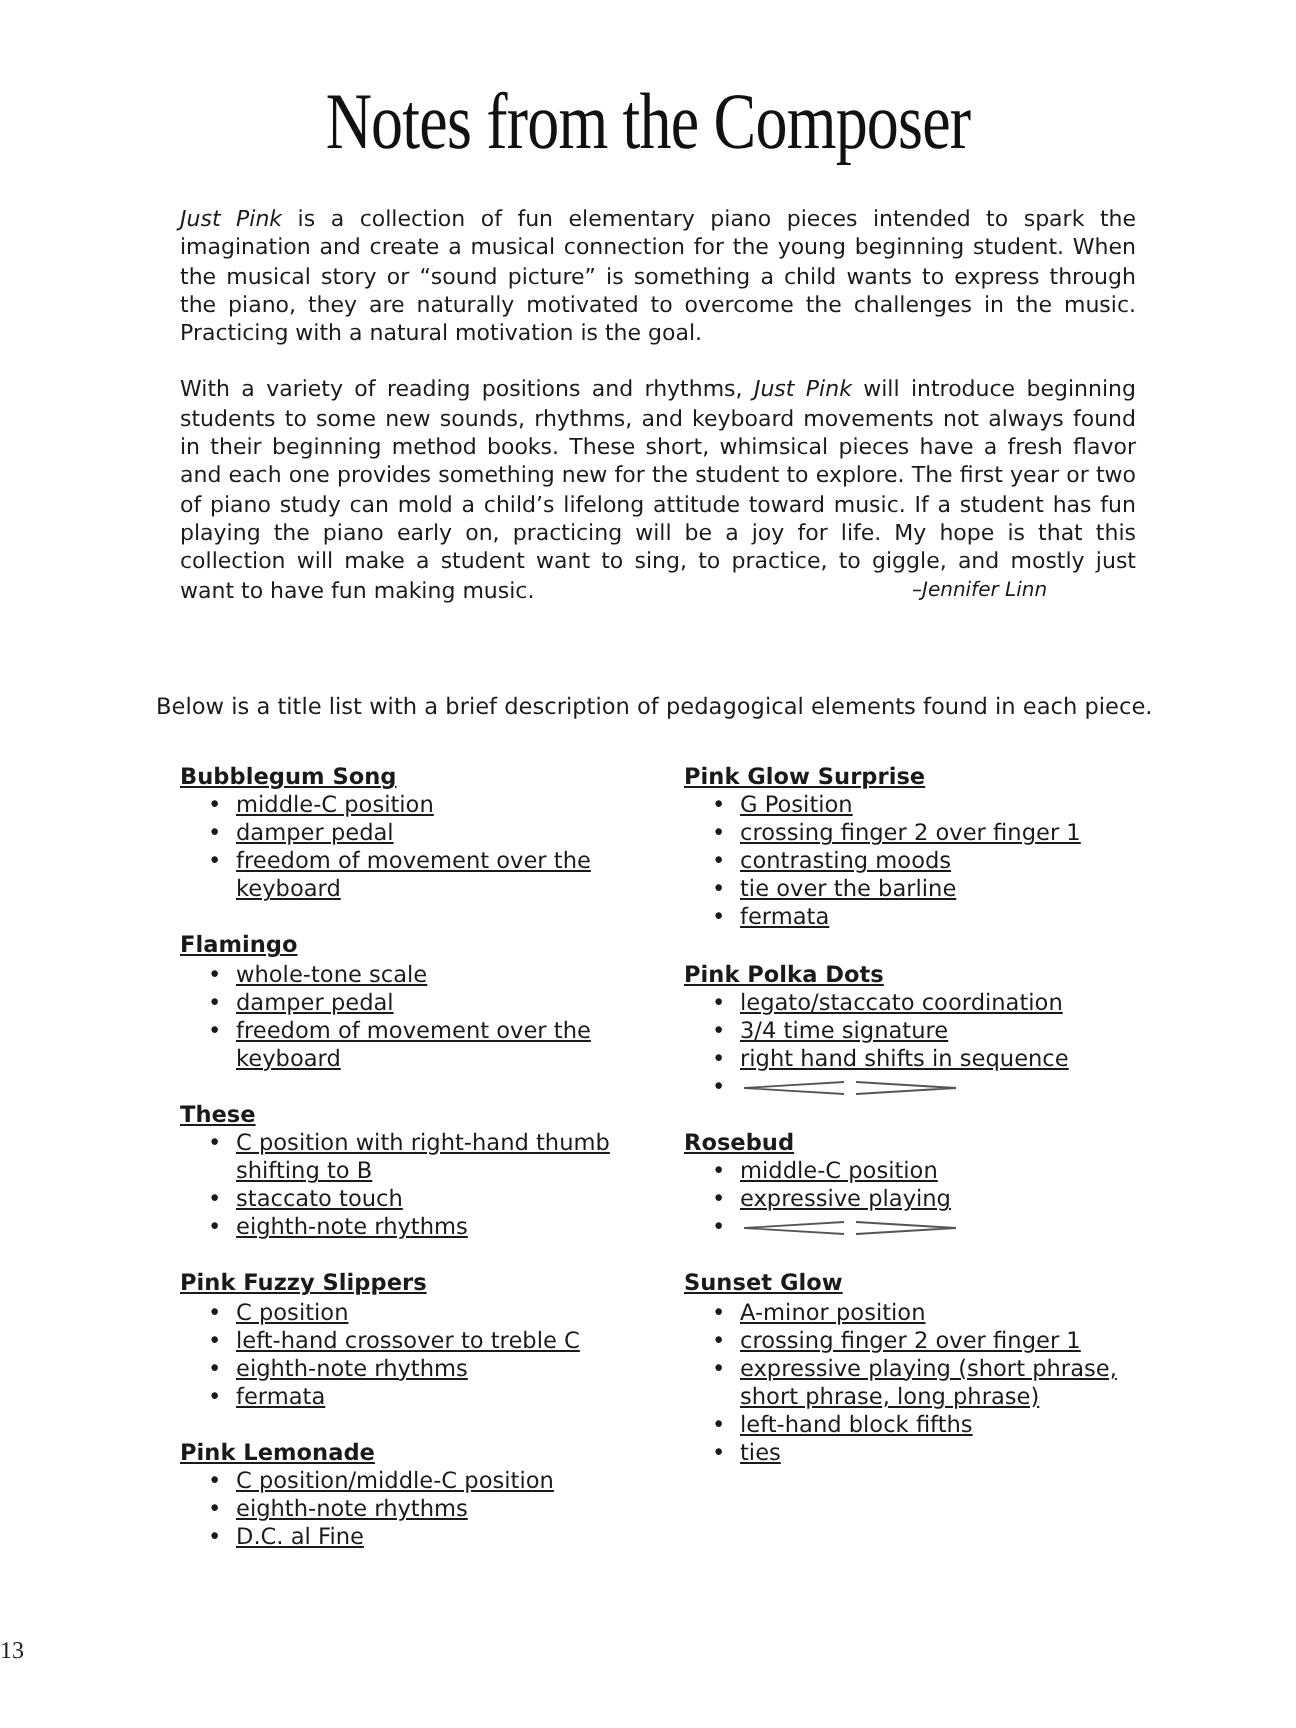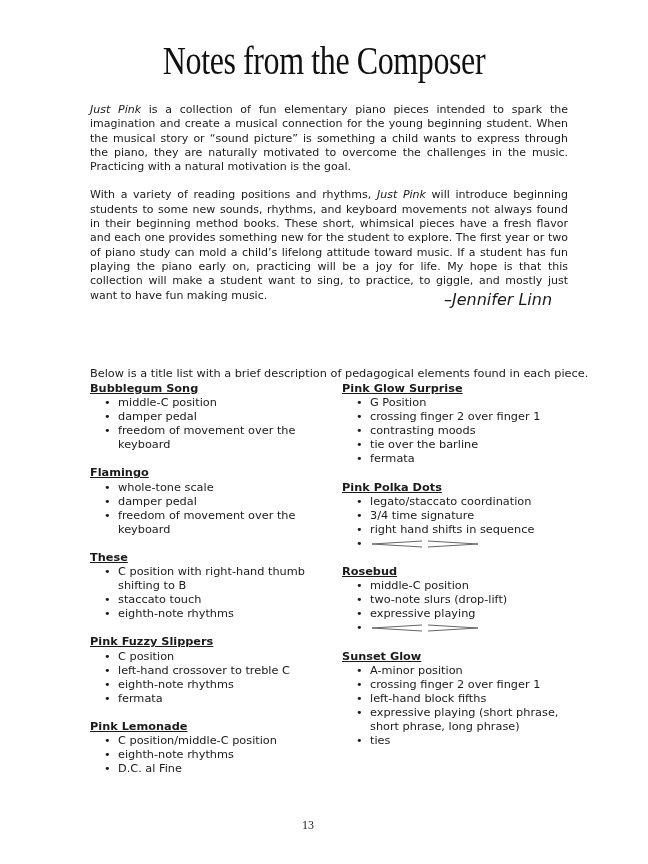--- a/index.html
+++ b/index.html
@@ -13,38 +13,38 @@
       color: #111;
     }
     .intro {
       position: absolute; left: 90px; top: 103px; width: 478px;
       font-family: "DejaVu Sans", sans-serif; font-size: 11px; line-height: 14.3px;
       text-align: justify;
     }
     .intro p { margin: 0 0 14px 0; }
     .intro em { font-style: italic; }
     .signature {
-      position: absolute; left: 444px; top: 290px;
-      font-family: "DejaVu Sans", sans-serif; font-style: italic; font-size: 16px;
+      position: absolute; left: 456px; top: 290px;
+      font-family: "DejaVu Sans", sans-serif; font-style: italic; font-size: 10px;
     }
     .list-intro {
-      position: absolute; left: 90px; top: 347px; width: 500px;
-      font-family: "DejaVu Sans", sans-serif; font-size: 11.3px; margin-top: 20px;
+      position: absolute; left: 78px; top: 347px; width: 500px;
+      font-family: "DejaVu Sans", sans-serif; font-size: 11.3px;
     }
     .col { position: absolute; top: 382px; width: 240px; font-family: "DejaVu Sans", sans-serif; font-size: 11.3px; line-height: 14.1px; }
     .col.left { left: 90px; }
     .col.right { left: 342px; }
     .piece { margin-bottom: 14px; }
     .piece-title { font-weight: bold; text-decoration: underline; }
     .piece ul { list-style: none; margin: 0; padding: 0 0 0 14px; }
-    .piece li { position: relative; padding-left: 14px; }
+    .piece li { position: relative; padding-left: 14px; text-decoration: underline; }
     .piece li::before { content: "•"; position: absolute; left: 0; top: 0; }
     .hairpin { display: inline-block; vertical-align: middle; width: 110px; height: 8px; }
     .page-num {
-      position: absolute; left: 0; width: 616px; top: 818px; text-align: center;
+      position: absolute; left: 0; width: 616px; top: 818px; 
       font-family: "Liberation Serif", "DejaVu Serif", serif; font-size: 12px;
     }
   </style>
 </head>
 <body>
 
 <div class="page">
   <div class="title">Notes from the Composer</div>
 
   <div class="intro">
@@ -118,33 +118,32 @@
           <li>right hand shifts in sequence</li>
           <li><svg class="hairpin" viewBox="0 0 110 8">
               <path d="M2 4 L52 1 M2 4 L52 7 M58 1 L108 4 M58 7 L108 4" stroke="#555" stroke-width="0.9" fill="none"></path>
             </svg></li>
         </ul>
       </div>
       <div class="piece">
         <div class="piece-title">Rosebud</div>
         <ul>
           <li>middle-C position</li>
-          <li>two-note slurs (drop-lift)</li>
           <li>expressive playing</li>
           <li><svg class="hairpin" viewBox="0 0 110 8">
               <path d="M2 4 L52 1 M2 4 L52 7 M58 1 L108 4 M58 7 L108 4" stroke="#555" stroke-width="0.9" fill="none"></path>
             </svg></li>
         </ul>
       </div>
       <div class="piece">
         <div class="piece-title">Sunset Glow</div>
         <ul>
           <li>A-minor position</li>
           <li>crossing finger 2 over finger 1</li>
+          <li>expressive playing (short phrase, short phrase, long phrase)</li>
           <li>left-hand block fifths</li>
-          <li>expressive playing (short phrase, short phrase, long phrase)</li>
           <li>ties</li>
         </ul>
       </div>
     </div>
 
   <div class="page-num">13</div>
 </div>
 
 </body></html>

